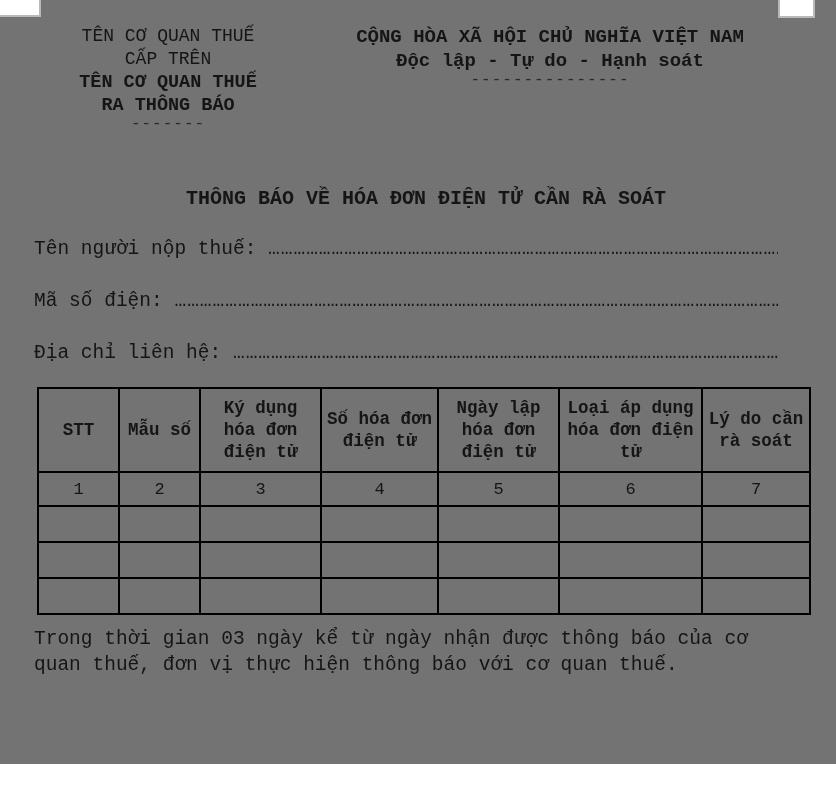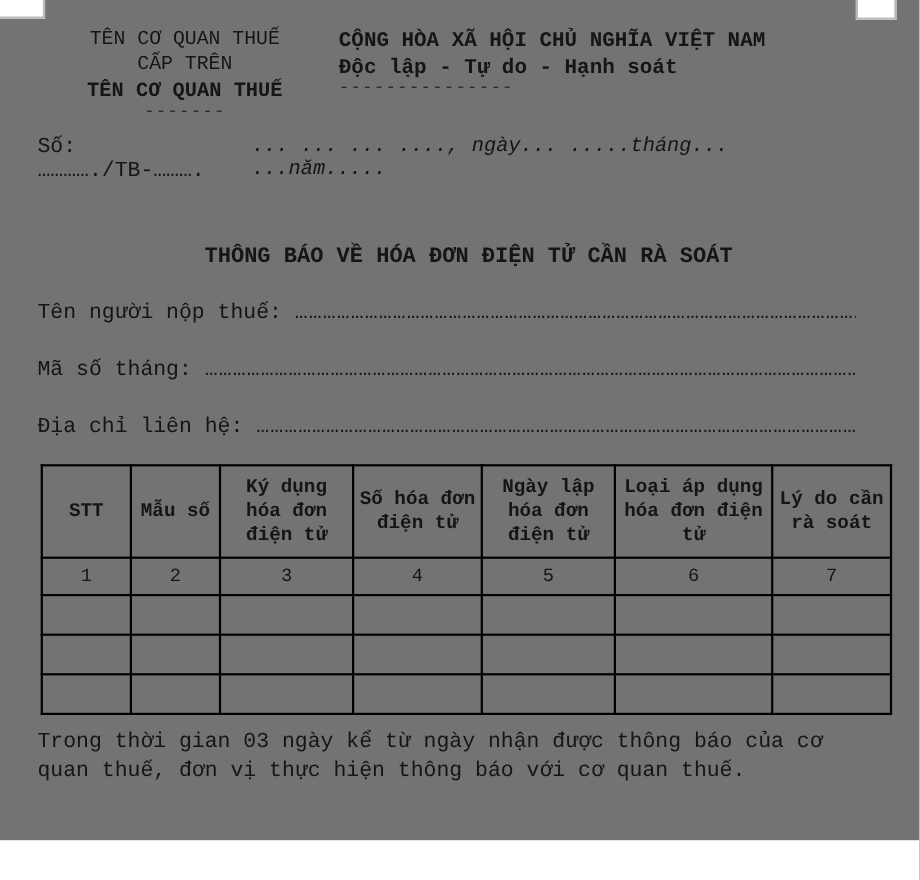--- a/index.html
+++ b/index.html
@@ -12,21 +12,21 @@
     color:#151515;
   }
   
   .frag{position:absolute;background:#fff;border:2px solid #b9b9b9;}
   .frag-tl{left:-20px;top:-22px;width:57px;height:35px;}
   .frag-tr{left:778px;top:-22px;width:33px;height:36px;}
 
   .letterhead{display:flex;align-items:flex-start;padding-top:25px;}
   .lh-left{width:280px;margin-left:28px;text-align:center;line-height:23px;font-size:18px;}
   .lh-left .bold{font-weight:bold;font-size:18.5px;}
-  .lh-right{flex:1;margin-right:44px;text-align:left;line-height:24px;}
+  .lh-right{flex:1;margin-right:44px;text-align:center;line-height:24px;}
   .lh-right .l1{font-weight:bold;font-size:19px;}
   .lh-right .l2{font-weight:bold;font-size:19px;}
   .divider{font-size:16px;letter-spacing:1px;color:#2a2a2a;line-height:14px;}
 
   .ref-row{display:flex;justify-content:space-between;margin:14px 52px 0 34px;}
   .ref-number{font-size:19.5px;}
   .ref-date{font-size:18.5px;font-style:italic;}
 
   .doc-title{text-align:center;font-weight:bold;font-size:20px;margin-top:56px;margin-left:16px;}
 
@@ -59,42 +59,39 @@
 <div class="page">
 
   <div class="frag frag-tl"></div>
   <div class="frag frag-tr"></div>
 
   <div class="letterhead">
     <div class="lh-left">
       <div>TÊN CƠ QUAN THUẾ</div>
       <div>CẤP TRÊN</div>
       <div class="bold">TÊN CƠ QUAN THUẾ</div>
+      <div class="bold">RA THÔNG BÁO</div>
       <div class="divider">-------</div>
     </div>
     <div class="lh-right">
       <div class="l1">CỘNG HÒA XÃ HỘI CHỦ NGHĨA VIỆT NAM</div>
       <div class="l2">Độc lập - Tự do - Hạnh soát</div>
       <div class="divider">---------------</div>
     </div>
   </div>
 
-  <div class="ref-row">
-    <div class="ref-number">Số: …………./TB-……….</div>
-    <div class="ref-date">... ... ... ...., ngày... .....tháng... ...năm.....</div>
-  </div>
 
   <div class="doc-title">THÔNG BÁO VỀ HÓA ĐƠN ĐIỆN TỬ CẦN RÀ SOÁT</div>
 
   <div class="field-line">
     <span>Tên người nộp thuế:</span>
     <span class="dots">…………………………………………………………………………………………………………………………………………………………………………</span>
   </div>
   <div class="field-line">
-    <span>Mã số tháng:</span>
+    <span>Mã số điện:</span>
     <span class="dots">…………………………………………………………………………………………………………………………………………………………………………</span>
   </div>
   <div class="field-line">
     <span>Địa chỉ liên hệ:</span>
     <span class="dots">…………………………………………………………………………………………………………………………………………………………………………</span>
   </div>
 
 
   <table class="review">
     <colgroup>

